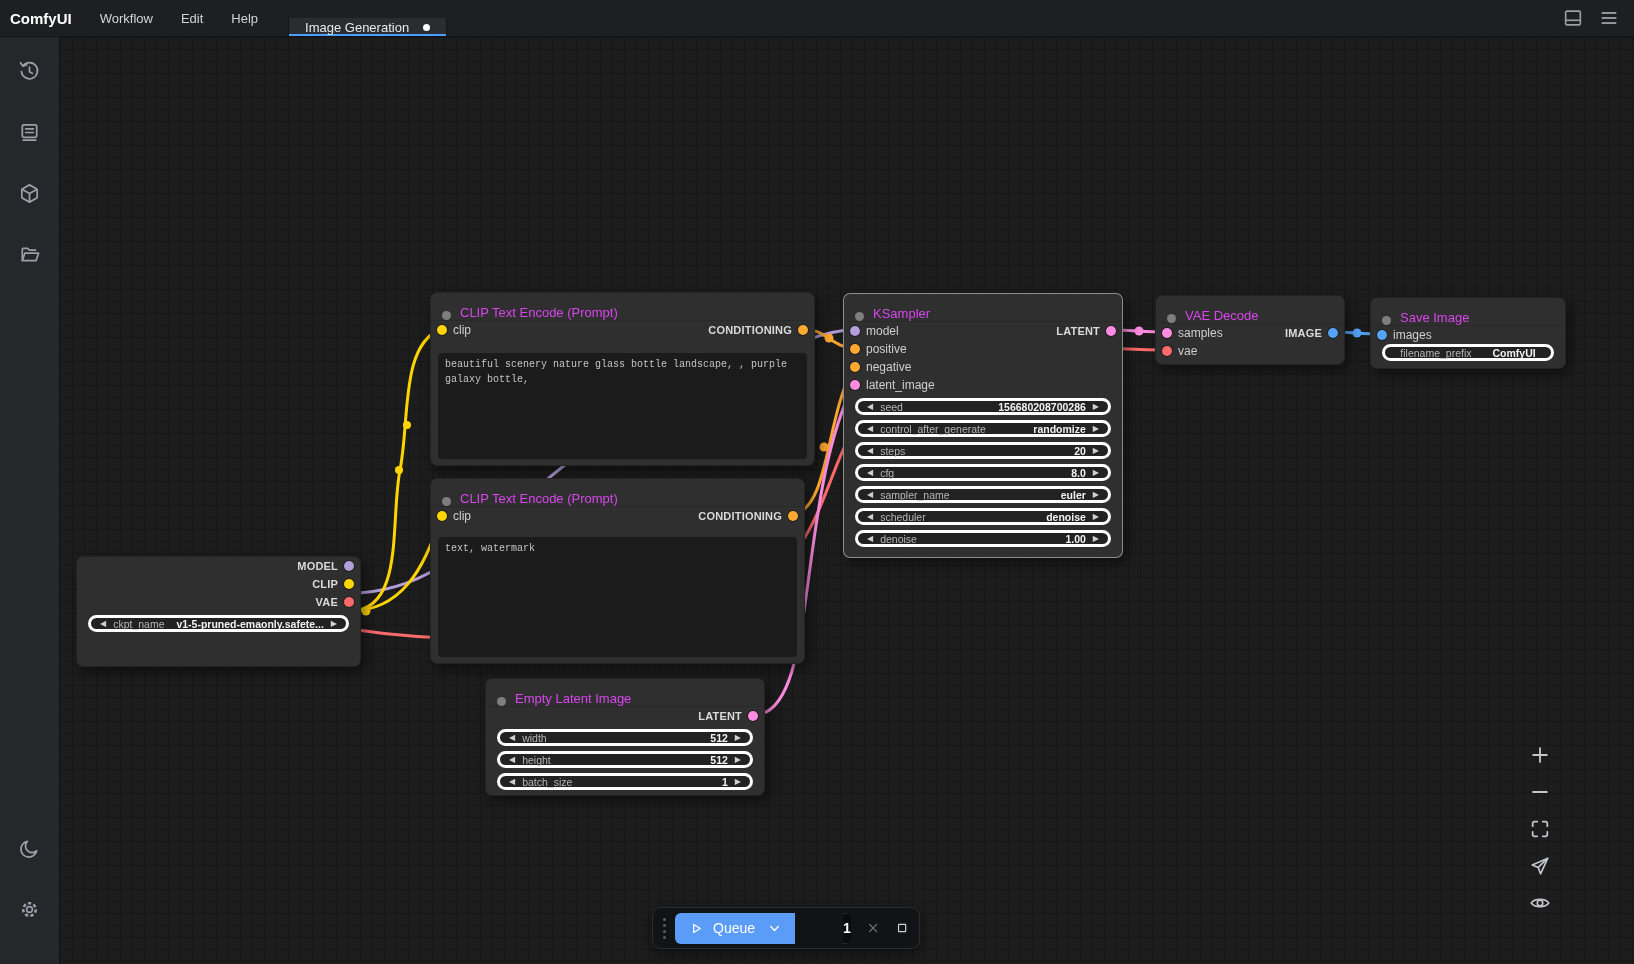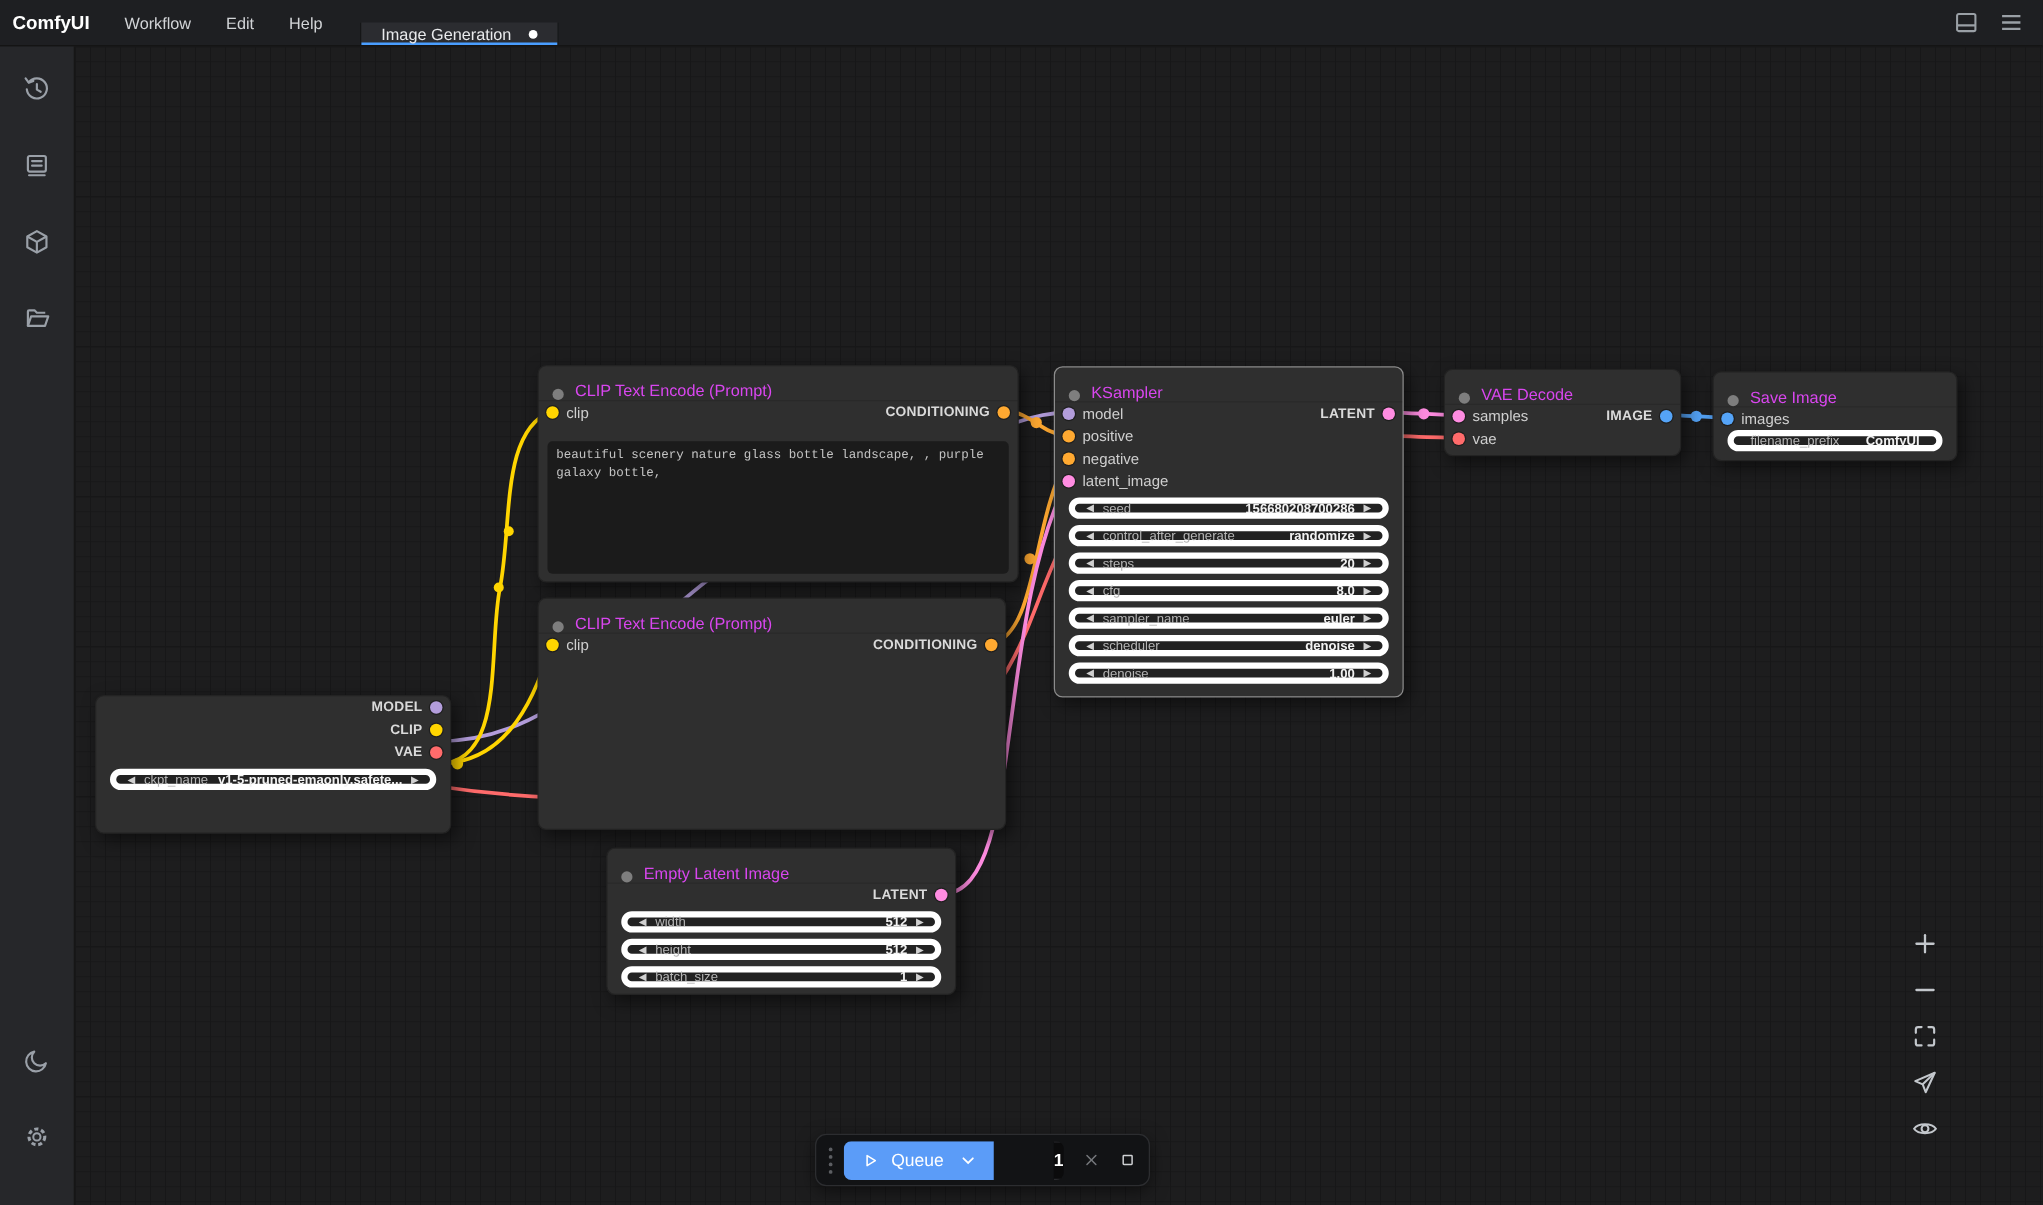--- a/index.html
+++ b/index.html
@@ -55,21 +55,21 @@
               color:#cfcfcf; font-size:12px; }
   .slot-row.out { justify-content:flex-end; }
   .slot-row.both { justify-content:space-between; }
   .slot-left, .slot-right { display:flex; align-items:center; gap:6px; }
   .out-label { font-weight:bold; font-size:11px; color:#dadada; letter-spacing:.2px; }
   .slot-dot { width:10px; height:10px; border-radius:50%; flex:none; cursor:crosshair;
               box-shadow:0 0 0 1px rgba(0,0,0,.35); }
   .c-model { background:#b39ddb; } .c-clip { background:#ffd500; } .c-vae  { background:#ff6b6b; }
   .c-cond  { background:#ffa931; } .c-latent{ background:#ff8ce1; } .c-image{ background:#55a4f8; }
 
-  .widget { height:17px; border:5px solid #ffffff; background:#222222; border-radius:9px;
+  .widget { height:17px; border:3px solid #ffffff; background:#222222; border-radius:9px;
             display:flex; align-items:center; gap:7px; padding:0 9px; margin:0 11px 5px;
             font-size:10.5px; color:#b6b6b6; cursor:pointer; }
   .widget .wval { margin-left:auto; color:#f2f2f2; font-weight:bold; }
   .widget.center { justify-content:center; }
   .widget.center .wval { margin-left:14px; }
   .warr { font-size:8px; color:#d0d0d0; line-height:1; flex:none; }
 
   .wtext { position:absolute; left:7px; right:7px; bottom:6px; background:#1b1b1b;
            border-radius:4px; padding:5px 7px; font-family:Liberation Mono, monospace;
            font-size:10px; line-height:1.45; color:#c4c4c4; white-space:pre-wrap; overflow:hidden;
@@ -234,20 +234,21 @@
   <div class="slot-row both">
     <span class="slot-left">
       <span class="slot-dot c-clip"></span>
       <span>clip</span>
     </span>
     <span class="slot-right">
       <span class="out-label">CONDITIONING</span>
       <span class="slot-dot c-cond"></span>
     </span>
   </div>
+  <div class="wtext" style="top:58px;">text, watermark</div>
 </div>
 
 <div class="node" style="left:485px; top:678px; width:280px; height:118px;">
   <div class="node-header">
     <span class="status-dot"></span>
     <span>Empty Latent Image</span>
   </div>
   <div class="slot-row out">
     <span class="out-label">LATENT</span>
     <span class="slot-dot c-latent"></span>

